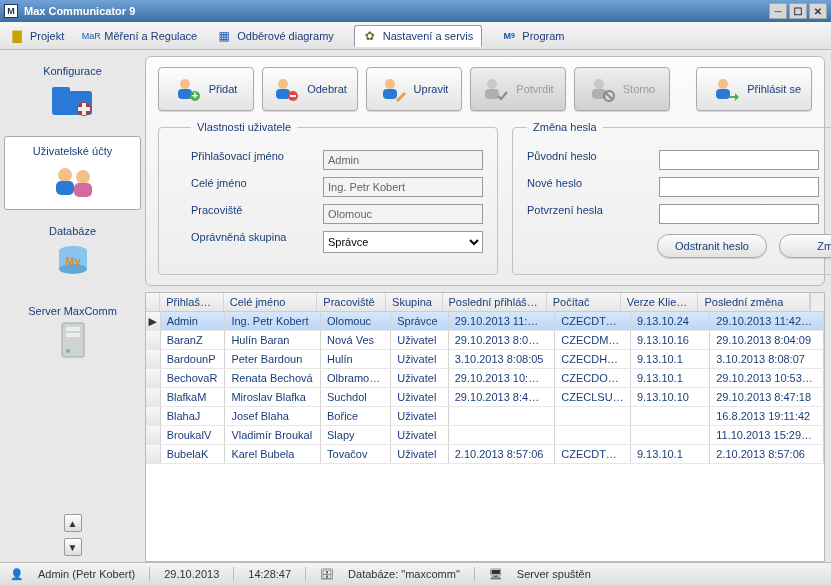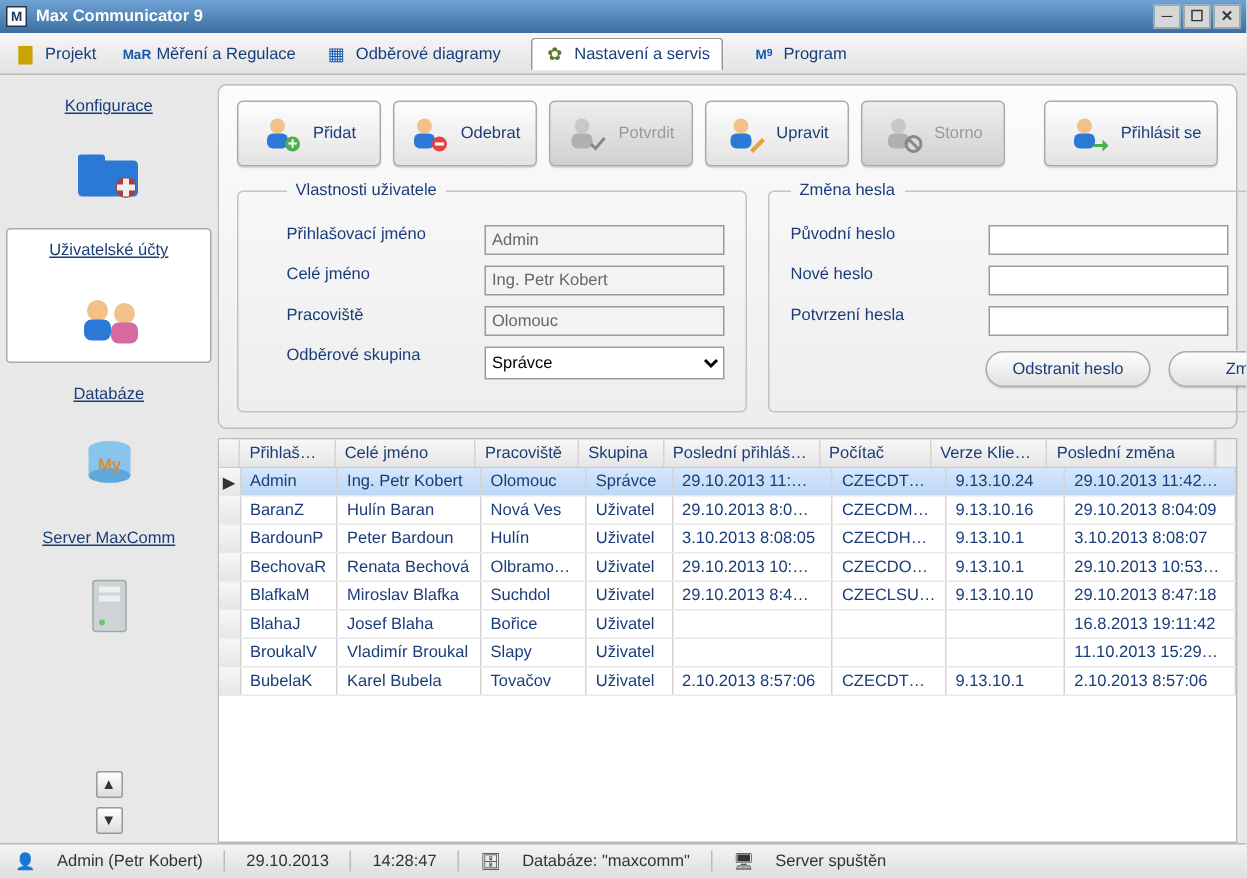--- a/index.html
+++ b/index.html
@@ -7,21 +7,21 @@
   .titlebar { height: 22px; background: linear-gradient(#6fa3d6,#3b6ea0); color:#fff; display:flex; align-items:center; padding:0 4px; font-weight:bold; }
   .titlebar .titleicon { width:14px; height:14px; background:#fff; border:1px solid #235; color:#235; display:flex; align-items:center; justify-content:center; margin-right:6px; font-size:9px; }
   .titlebar .spacer { flex:1; }
   .titlebar .winbtn { width:18px; height:16px; background:#d7d7d7; border:1px solid #9aa; margin-left:2px; display:flex; align-items:center; justify-content:center; color:#333; font-size:10px; cursor:pointer; }
   .menubar { height:28px; background:linear-gradient(#f6f6f6,#e3e3e3); border-bottom:1px solid #bbb; display:flex; align-items:center; padding:0 10px; gap:20px; }
   .menuitem { display:flex; align-items:center; gap:6px; color:#1a3d7a; cursor:pointer; }
   .menuitem.active { background:#fff; border:1px solid #999; border-bottom:1px solid #fff; padding:3px 8px; border-radius:3px 3px 0 0; }
   .miicon { width:14px; height:14px; display:flex; align-items:center; justify-content:center; font-size:12px; }
   .body { flex:1; display:flex; background:#e8e8e8; overflow:hidden; }
   .leftnav { width:145px; display:flex; flex-direction:column; padding:6px 4px; gap:6px; }
-  .navitem { text-align:center; color:#1a3d7a; display:flex; flex-direction:column; align-items:center; gap:20px; padding:8px 2px; cursor:pointer; border:1px solid transparent; border-radius:3px;text-decoration:underline; }
+  .navitem { text-align:center; color:#1a3d7a; display:flex; flex-direction:column; align-items:center; gap:4px; padding:8px 2px; cursor:pointer; border:1px solid transparent; border-radius:3px; }
   .navitem.active { background:#fff; border:1px solid #aaa; }
   .navitem .navicon { width:48px; height:40px; display:flex; align-items:center; justify-content:center; }
   .upbtn,.dnbtn { width:18px; height:18px; background:linear-gradient(#fff,#ddd); border:1px solid #999; border-radius:2px; cursor:pointer; display:flex; align-items:center; justify-content:center; font-size:10px; color:#333; align-self:center; }
   .rightpane { flex:1; display:flex; flex-direction:column; padding:6px 6px 0 0; gap:6px; overflow:hidden; }
   .toolbar-card { background:linear-gradient(#fcfcfc,#ededed); border:1px solid #bbb; border-radius:6px; padding:10px 12px; display:flex; flex-direction:column; gap:10px; }
   .tbrow { display:flex; gap:8px; }
   .tbtn { min-width:96px; height:44px; background:linear-gradient(#fefefe,#e3e3e3); border:1px solid #aaa; border-radius:4px; display:flex; align-items:center; justify-content:center; gap:8px; color:#1a3d7a; cursor:pointer; padding:0 10px; box-shadow:0 1px 1px rgba(0,0,0,.15);}
   .tbtn.disabled { color:#999; background:linear-gradient(#eee,#d0d0d0); }
   .tbtn.last { margin-left:auto;padding-left:16px; }
   .fieldsets { display:flex; gap:14px; }
@@ -63,21 +63,21 @@
   <span class="winbtn">☐</span>
   <span class="winbtn">✕</span>
 </div>
 
 <div class="menubar">
   <div class="menuitem">
     <span class="miicon" style="color:#c9a400;">▇</span>
     <span>Projekt</span>
   </div>
   <div class="menuitem">
-    <span class="miicon" style="color:#1558b0;font-size:9px;font-weight:bold;">MaR</span>
+    <span class="miicon" style="color:#1558b0;font-size:9px;font-weight:normal;">MaR</span>
     <span>Měření a Regulace</span>
   </div>
   <div class="menuitem">
     <span class="miicon" style="color:#1558b0;">▦</span>
     <span>Odběrové diagramy</span>
   </div>
   <div class="menuitem active">
     <span class="miicon" style="color:#5a7a2a;">✿</span>
     <span>Nastavení a servis</span>
   </div>
@@ -154,35 +154,35 @@
         </div>
         <div class="tbtn">
           <svg width="26" height="26">
               <circle cx="10" cy="8" r="5" fill="#f2c089"></circle>
               <rect x="3" y="13" width="14" height="10" rx="4" fill="#2a79d6"></rect>
               <circle cx="20" cy="20" r="5" fill="#e24444"></circle>
               <rect x="17" y="19" width="6" height="2" fill="#fff"></rect>
             </svg>
           <span>Odebrat</span>
         </div>
+        <div class="tbtn">
+          <svg width="26" height="26">
+              <circle cx="10" cy="8" r="5" fill="#f2c089"></circle>
+              <rect x="3" y="13" width="14" height="10" rx="4" fill="#2a79d6"></rect>
+              <polygon points="16,24 24,16 26,18 18,26" fill="#e6a23c"></polygon>
+            </svg>
+          <span>Upravit</span>
+        </div>
         <div class="tbtn disabled">
           <svg width="26" height="26">
               <circle cx="10" cy="8" r="5" fill="#c8c8c8"></circle>
               <rect x="3" y="13" width="14" height="10" rx="4" fill="#b0b0b0"></rect>
               <polyline points="16,20 19,23 25,16" stroke="#888" stroke-width="2" fill="none"></polyline>
             </svg>
           <span>Potvrdit</span>
-        </div>
-        <div class="tbtn">
-          <svg width="26" height="26">
-              <circle cx="10" cy="8" r="5" fill="#f2c089"></circle>
-              <rect x="3" y="13" width="14" height="10" rx="4" fill="#2a79d6"></rect>
-              <polygon points="16,24 24,16 26,18 18,26" fill="#e6a23c"></polygon>
-            </svg>
-          <span>Upravit</span>
         </div>
         <div class="tbtn disabled">
           <svg width="26" height="26">
               <circle cx="10" cy="8" r="5" fill="#c8c8c8"></circle>
               <rect x="3" y="13" width="14" height="10" rx="4" fill="#b0b0b0"></rect>
               <circle cx="20" cy="20" r="5" fill="none" stroke="#888" stroke-width="2"></circle>
               <line x1="17" y1="17" x2="23" y2="23" stroke="#888" stroke-width="2"></line>
             </svg>
           <span>Storno</span>
         </div>
@@ -205,21 +205,21 @@
           </div>
           <div class="frow">
             <label>Celé jméno</label>
             <input type="text" readonly="" value="Ing. Petr Kobert" style="">
           </div>
           <div class="frow">
             <label>Pracoviště</label>
             <input type="text" readonly="" value="Olomouc" style="">
           </div>
           <div class="frow">
-            <label>Odběrové skupina</label>
+            <label>Oprávněná skupina</label>
             <select>
               <option>Správce</option>
             </select>
           </div>
         </fieldset>
 
         <fieldset class="fs2">
           <legend>Změna hesla</legend>
           <div class="frow">
             <label>Původní heslo</label>

